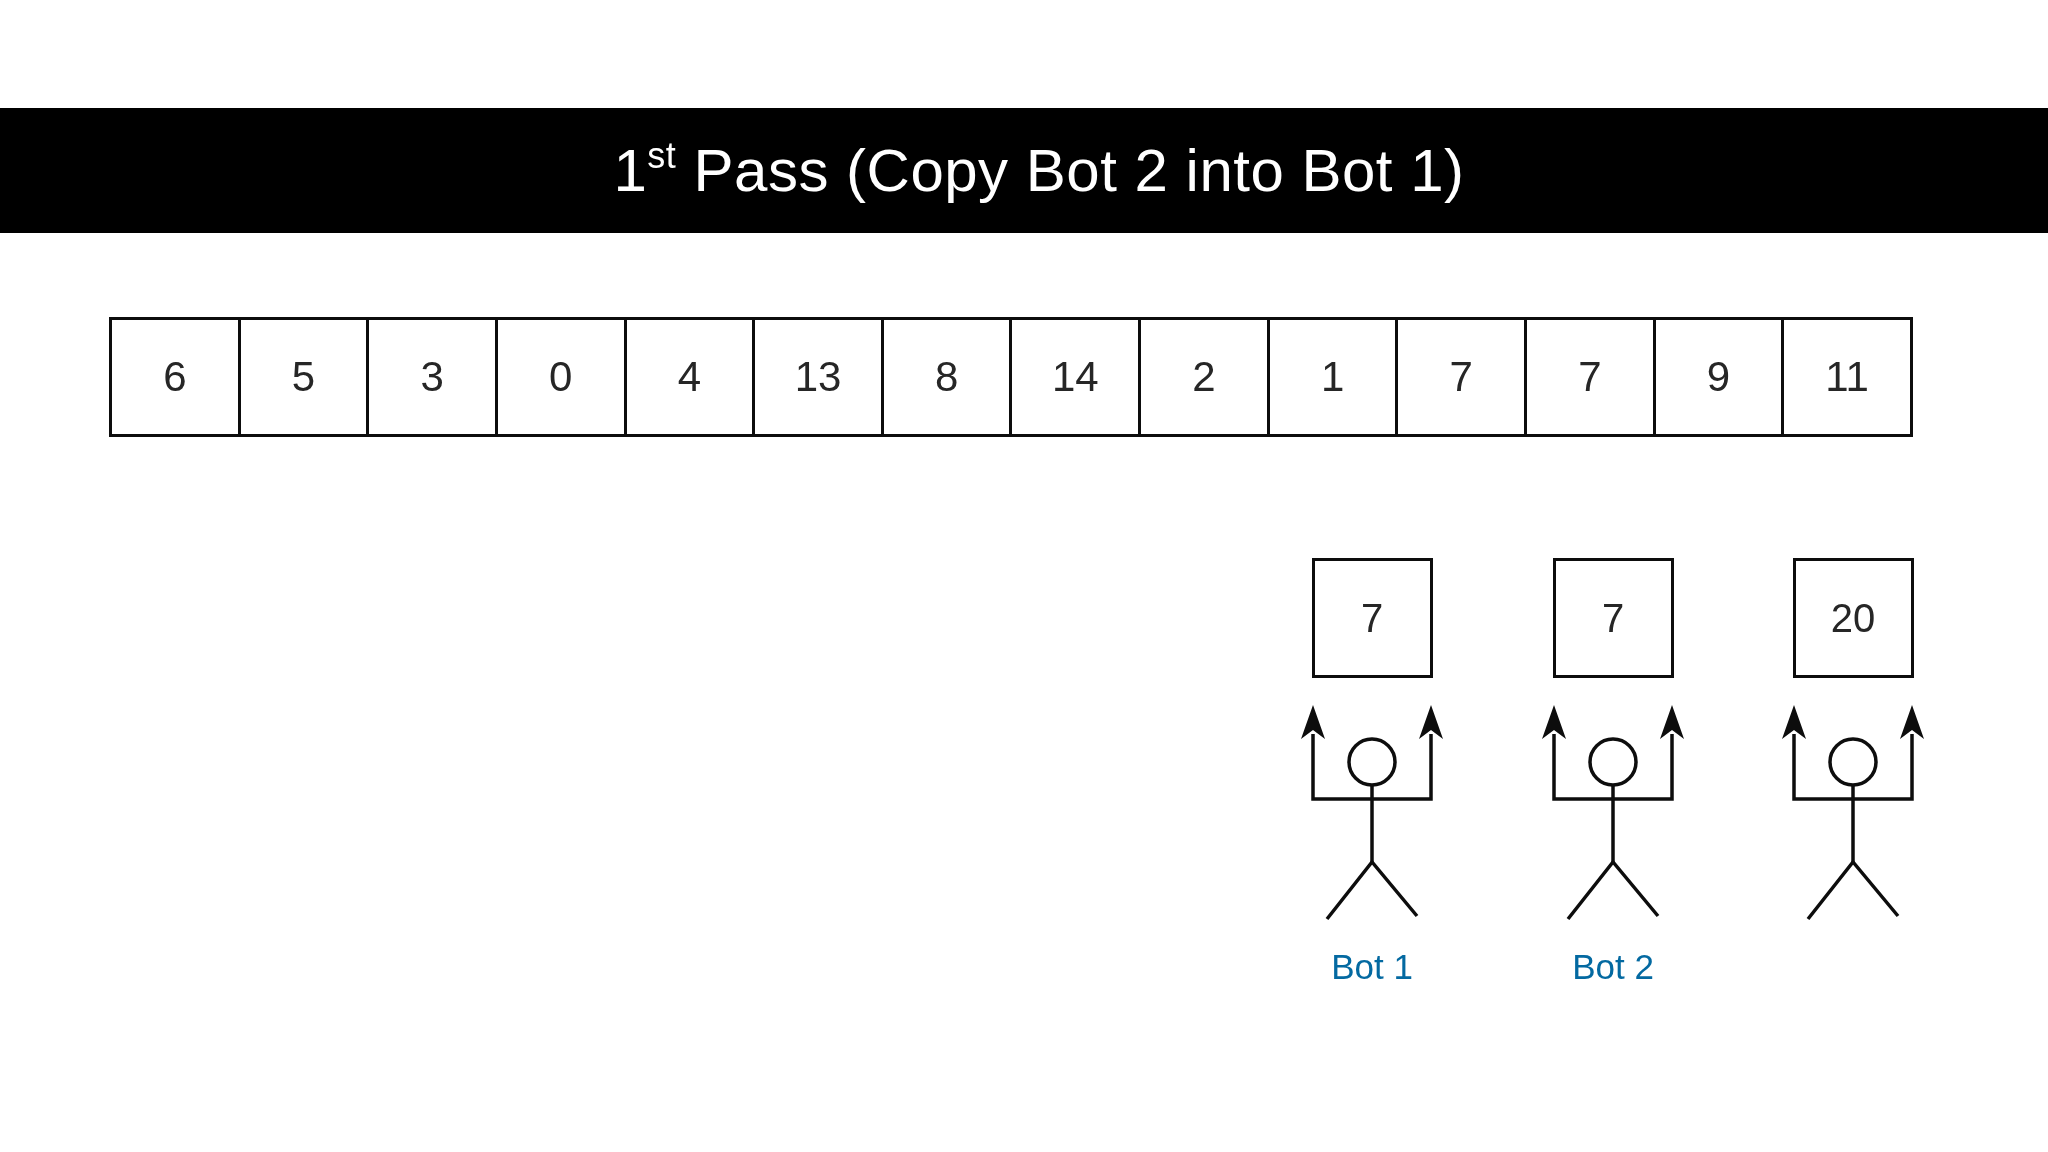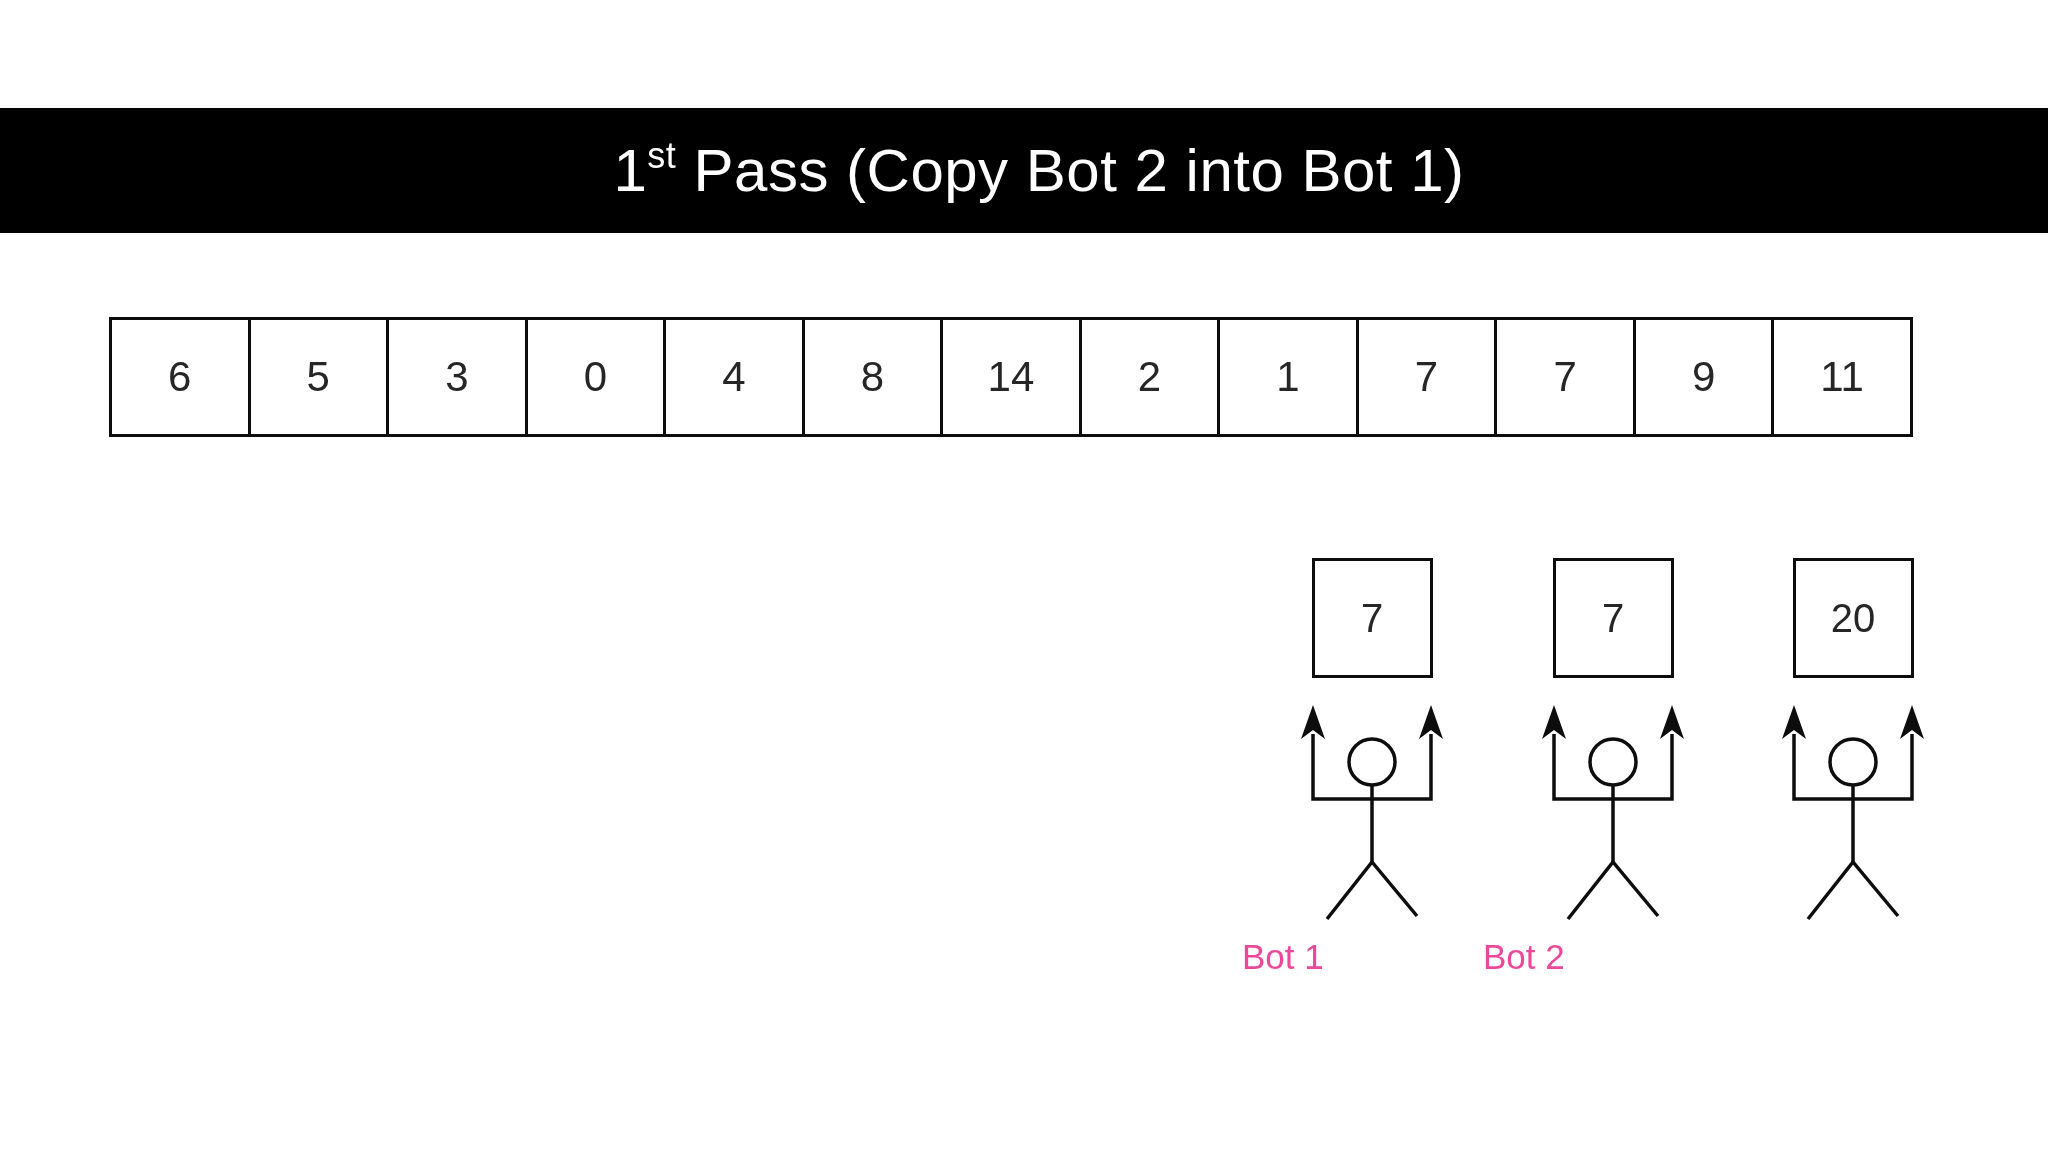--- a/index.html
+++ b/index.html
@@ -82,39 +82,41 @@
     justify-content: center;
     font-size: 40px;
     color: #262626;
     background: #ffffff;
   }
   .bot-figure {
     display: block;
     margin: 22px auto 0 auto;
   }
   .bot-label {
-    margin-top: 14px;
+    margin-top: 24px;
+    text-align: center;
     font-size: 35px;
-    color: #ec4899;
+    color: #0369a1;
     line-height: 42px;
   }
 </style>
 </head>
 <body>
 
 <div class="title-bar">
   <div class="title"><span>1</span><sup>st</sup><span> Pass (Copy Bot 2 into Bot 1)</span></div>
 </div>
 
 <div class="array">
   <div class="cell">6</div>
   <div class="cell">5</div>
   <div class="cell">3</div>
   <div class="cell">0</div>
   <div class="cell">4</div>
+  <div class="cell">13</div>
   <div class="cell">8</div>
   <div class="cell">14</div>
   <div class="cell">2</div>
   <div class="cell">1</div>
   <div class="cell">7</div>
   <div class="cell">7</div>
   <div class="cell">9</div>
   <div class="cell">11</div>
 </div>
 

